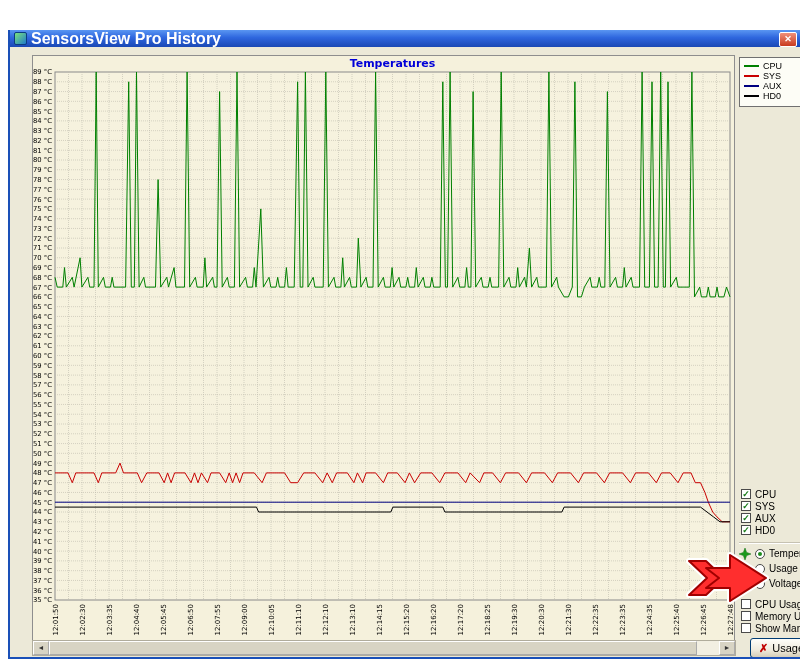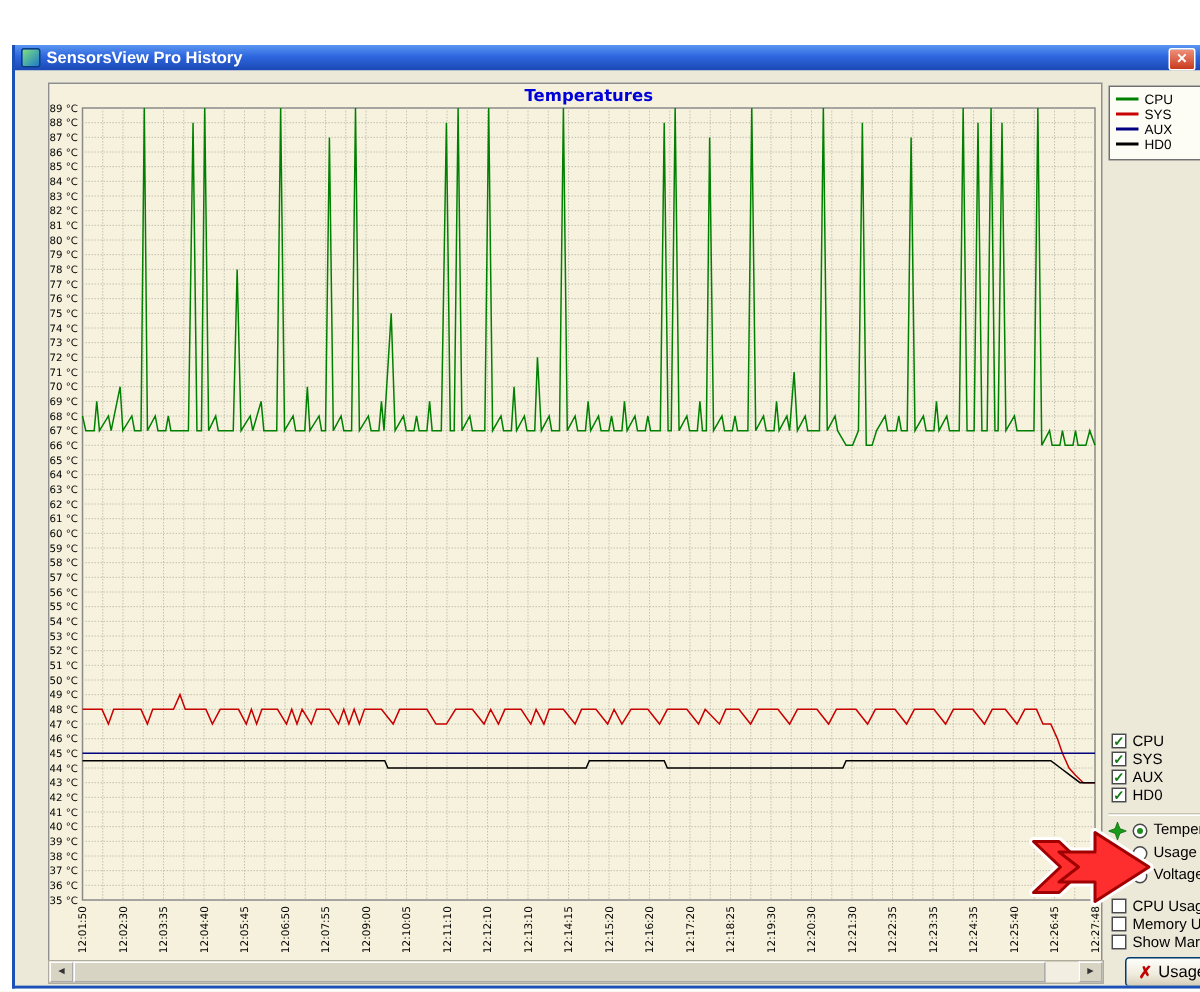--- a/index.html
+++ b/index.html
@@ -3,21 +3,21 @@
 <meta charset="utf-8">
 <style>
   html,body{margin:0;padding:0;}
   body{width:800px;height:661px;overflow:hidden;background:#ffffff;
        font-family:"Liberation Sans",sans-serif;position:relative;}
   .window{position:absolute;left:8px;top:30px;width:792px;height:629px;
           overflow:hidden;background:#ECE9D8;
           border-left:2px solid #1A50B8;border-bottom:2px solid #1A50B8;box-sizing:border-box;}
   .titlebar{height:17px;display:flex;align-items:center;gap:4px;padding:0 4px;
             background:linear-gradient(180deg,#5A96F2 0%,#2E66DE 45%,#1A48B4 100%);
-            color:#fff;font-size:11px;font-weight:bold;position:relative;}
+            color:#fff;font-size:16px;font-weight:bold;position:relative;}
   .app-icon{width:11px;height:11px;border-radius:2px;
             background:linear-gradient(135deg,#7CE27C,#1E7ACC);border:1px solid #0C3C80;}
   .close-btn{position:absolute;right:3px;top:2px;width:16px;height:13px;border-radius:2px;
              background:linear-gradient(180deg,#F0907A,#C83A1E);border:1px solid #fff;
              color:#fff;font-size:9px;line-height:12px;text-align:center;cursor:default;}
   .close-btn::before{content:"✕";}
   .client{position:absolute;left:0;right:0;top:17px;bottom:0;background:#ECE9D8;}
 
   .chart-panel{position:absolute;left:22px;top:8px;width:703px;height:586px;
                background:#F5F1DC;border:1px solid #8E8E8E;box-sizing:border-box;}

